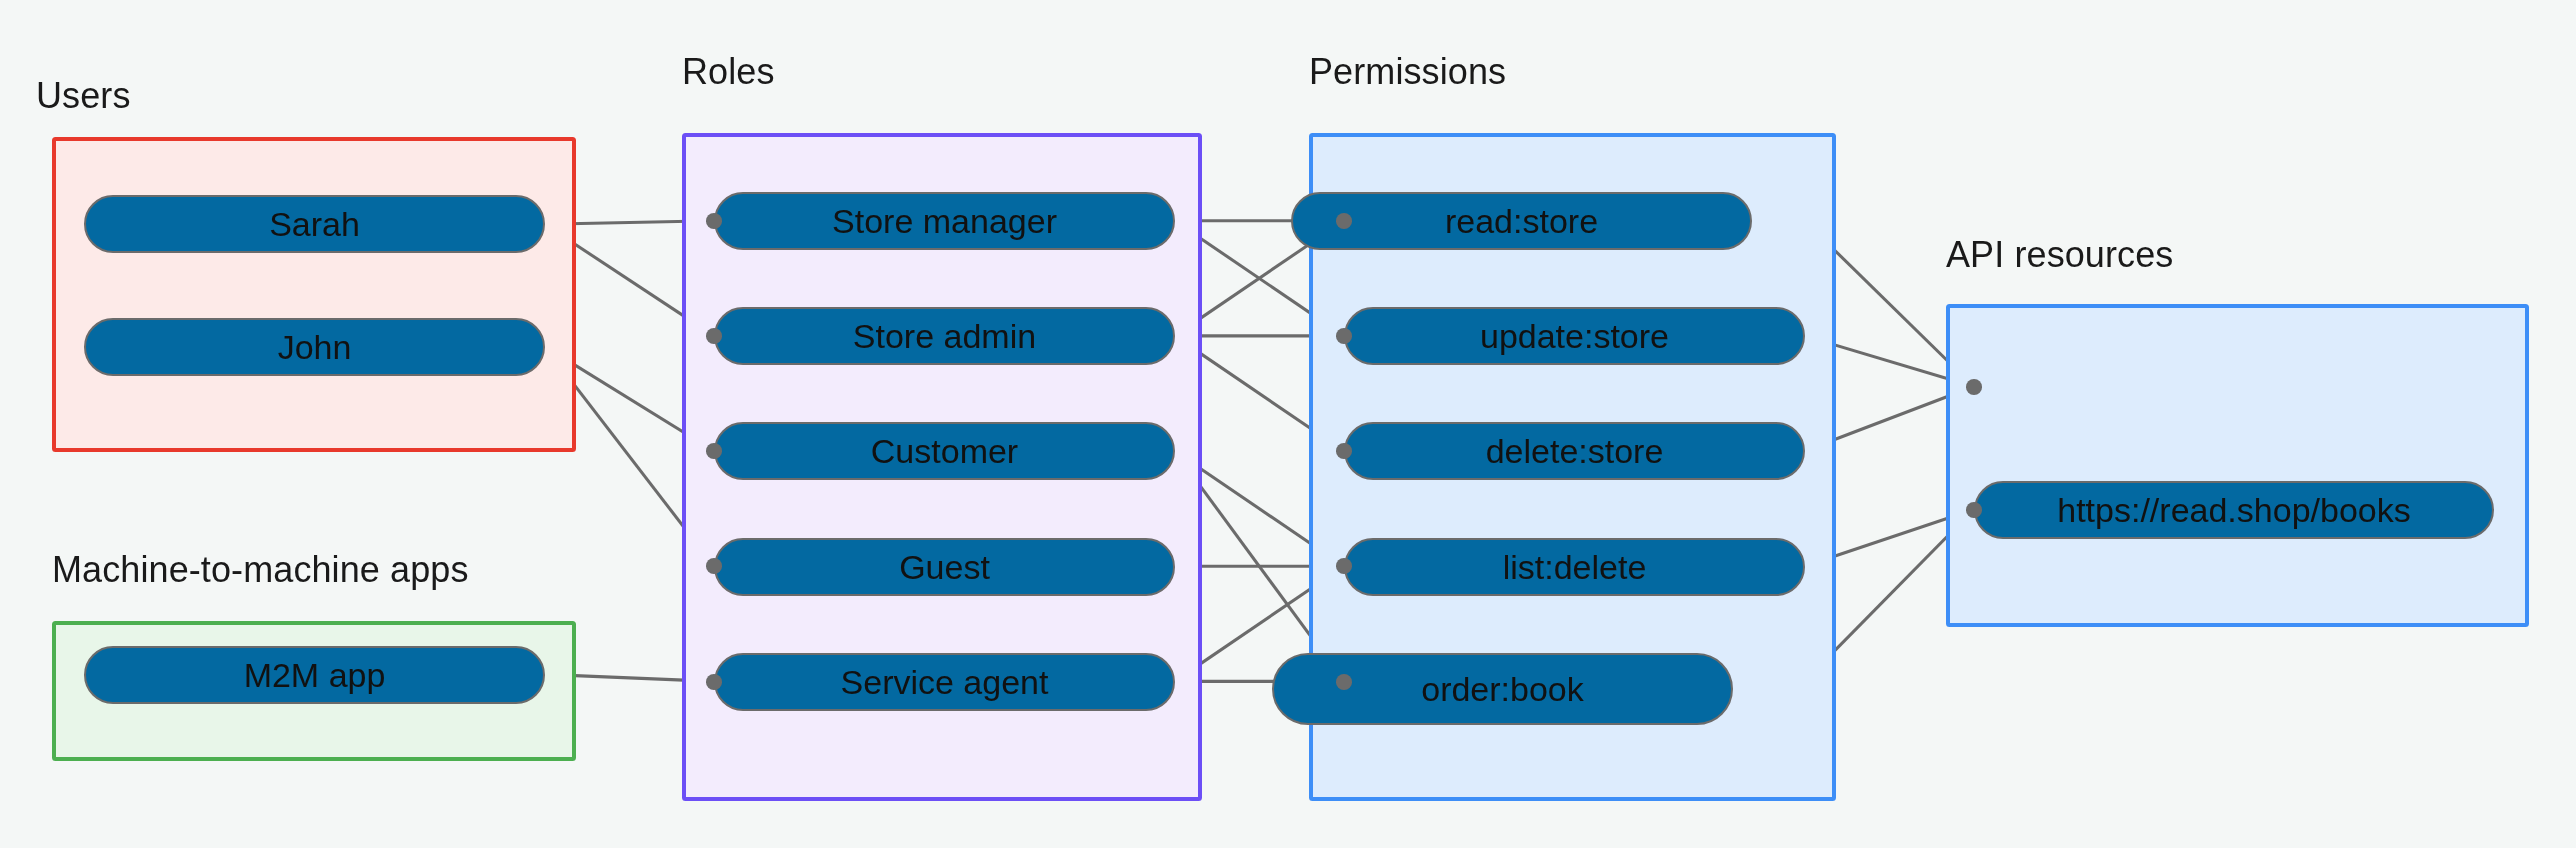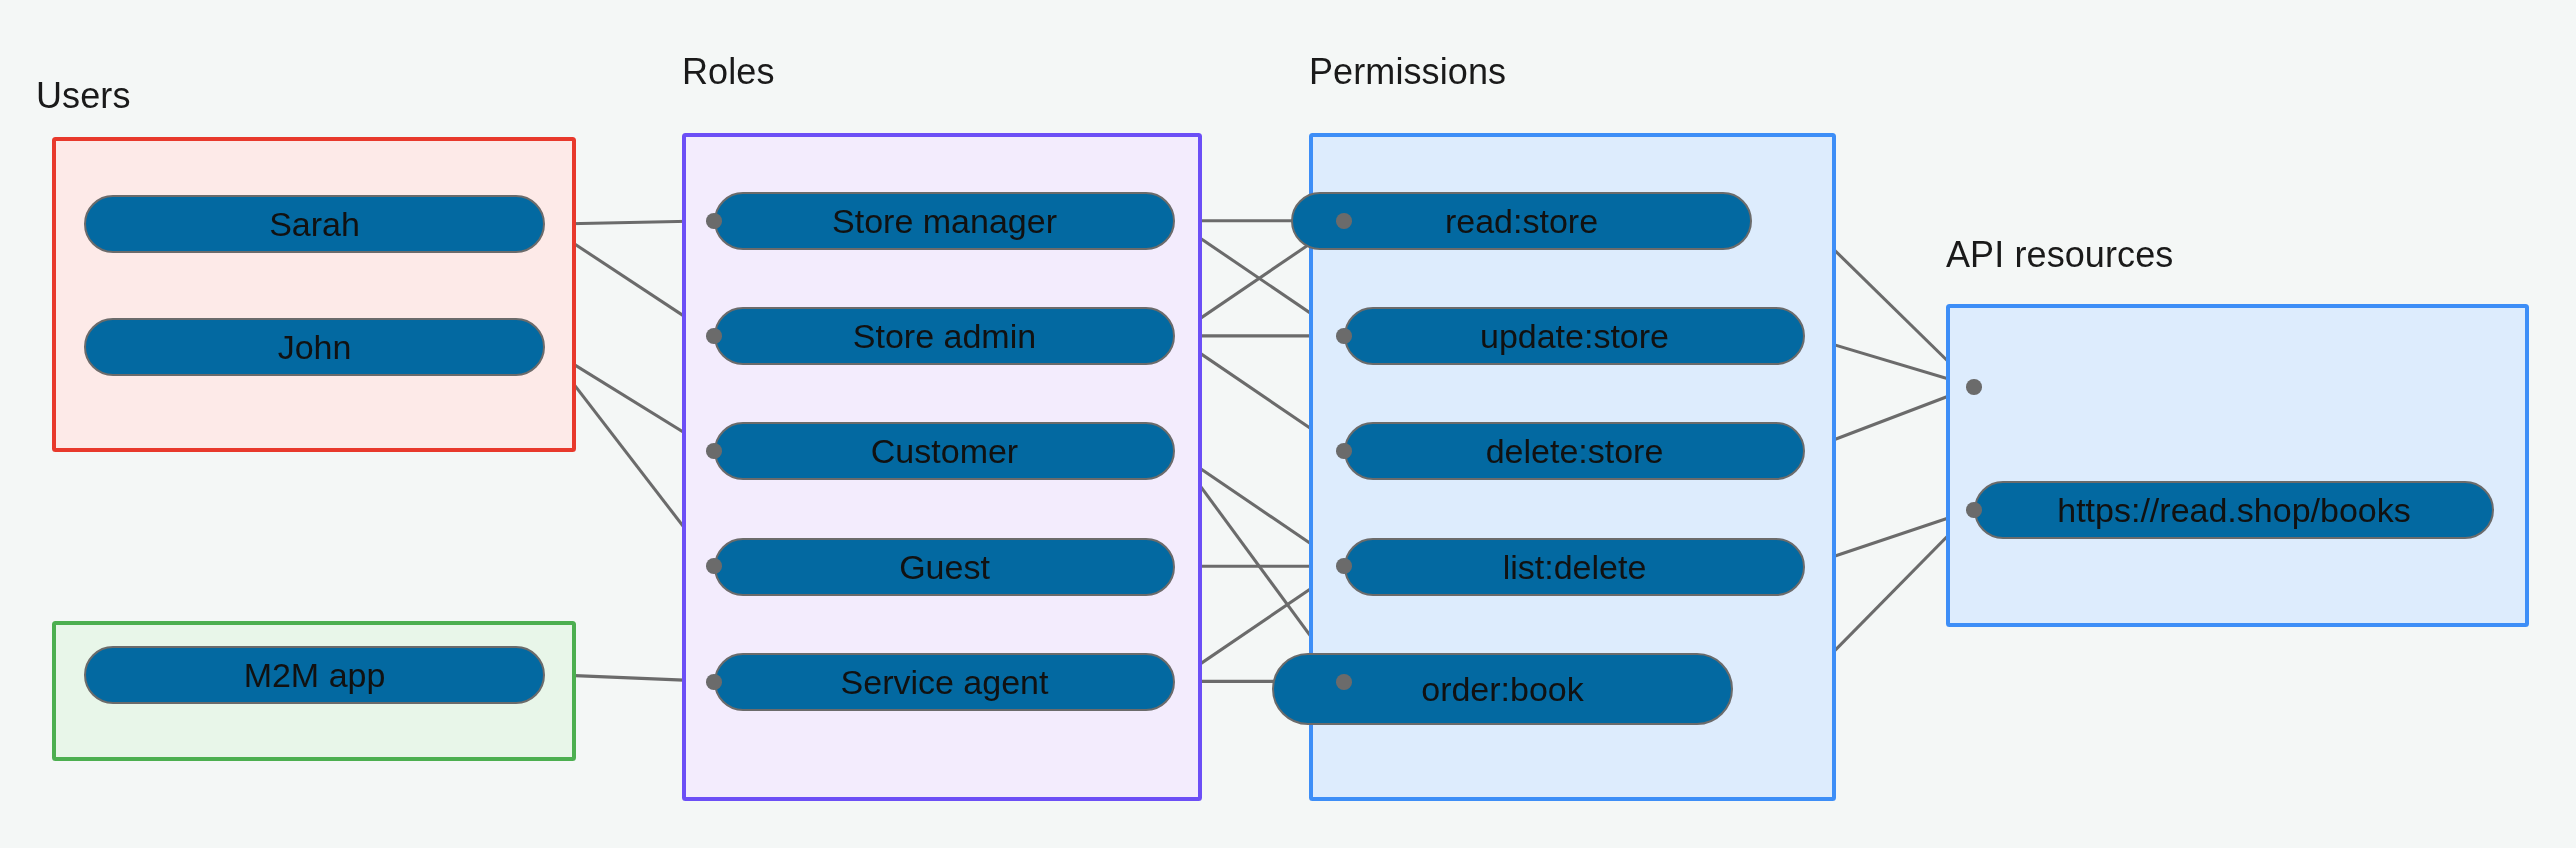--- a/index.html
+++ b/index.html
@@ -90,20 +90,21 @@
       <line x1="2068" y1="385" x2="2262" y2="443" stroke="#6b6b6b" stroke-width="3.5"></line>
       <line x1="2068" y1="517" x2="2262" y2="443" stroke="#6b6b6b" stroke-width="3.5"></line>
       <line x1="2068" y1="649" x2="2262" y2="584" stroke="#6b6b6b" stroke-width="3.5"></line>
       <line x1="2068" y1="781" x2="2262" y2="584" stroke="#6b6b6b" stroke-width="3.5"></line>
     </svg>
 <div class="group" style="left: 52px; top: 137px; width: 524px; height: 315px; border-color: rgb(232, 57, 44); background: rgb(253, 234, 232);"></div>
     <div class="group-title" style="left: 36px; top: 54px; margin-top: 21px;">Users</div>
     <div class="node" style="left: 84px; top: 195px; width: 461px; height: 58px;">Sarah</div>
     <div class="node" style="left: 84px; top: 318px; width: 461px; height: 58px;">John</div>
     <div class="group" style="left: 52px; top: 621px; width: 524px; height: 140px; border-color: rgb(76, 175, 80); background: rgb(232, 246, 233);"></div>
+    <div class="group-title" style="left: 52px; top: 549px;">Machine-to-machine apps</div>
     <div class="node" style="left: 84px; top: 646px; width: 461px; height: 58px;">M2M app</div>
     <div class="group" style="left: 682px; top: 133px; width: 520px; height: 668px; border-color: rgb(108, 79, 246); background: rgb(243, 236, 253);"></div>
     <div class="group-title" style="left: 682px; top: 51px;">Roles</div>
     <div class="node" style="left: 714px; top: 192px; width: 461px; height: 58px;">Store manager</div>
     <div class="node" style="left: 714px; top: 307px; width: 461px; height: 58px;">Store admin</div>
     <div class="node" style="left: 714px; top: 422px; width: 461px; height: 58px;">Customer</div>
     <div class="node" style="left: 714px; top: 538px; width: 461px; height: 58px;">Guest</div>
     <div class="node" style="left: 714px; top: 653px; width: 461px; height: 58px;">Service agent</div>
     <div class="group" style="left: 1309px; top: 133px; width: 527px; height: 668px; border-color: rgb(61, 142, 247); background: rgb(221, 236, 253);"></div>
     <div class="group-title" style="left: 1309px; top: 51px;">Permissions</div>

